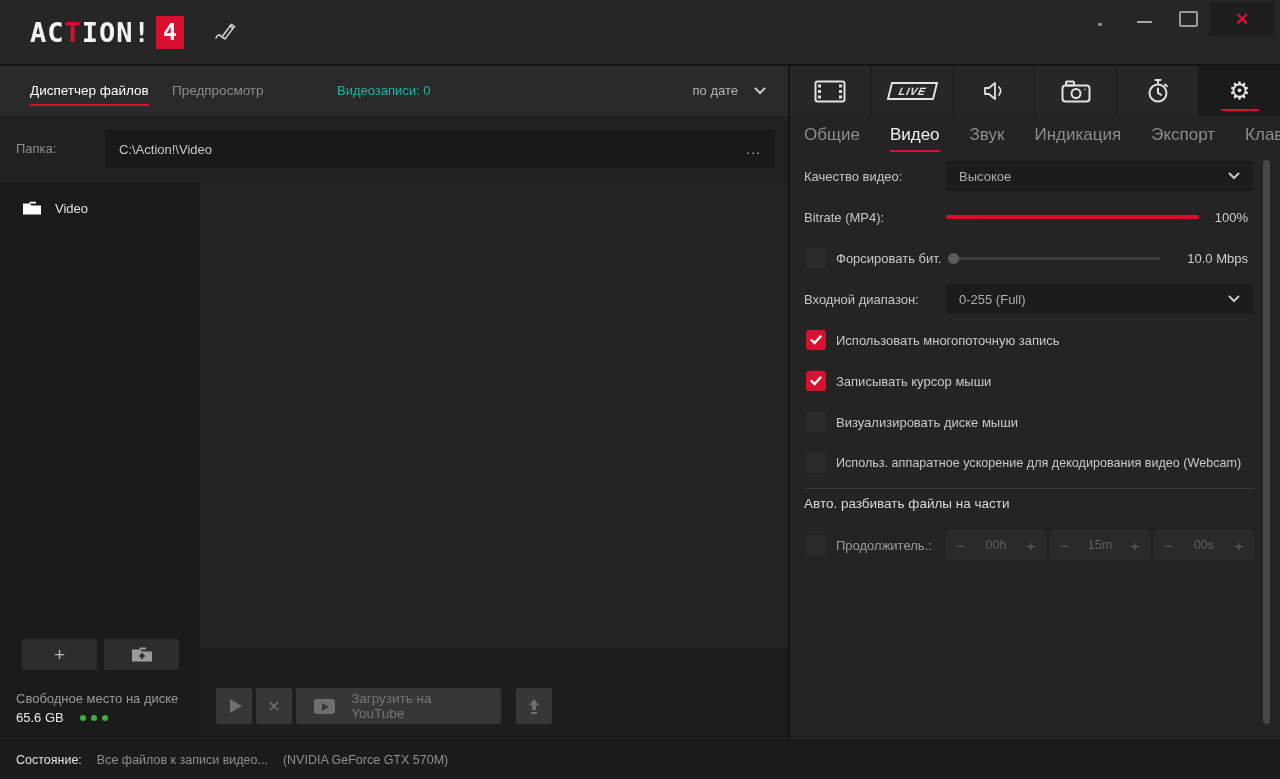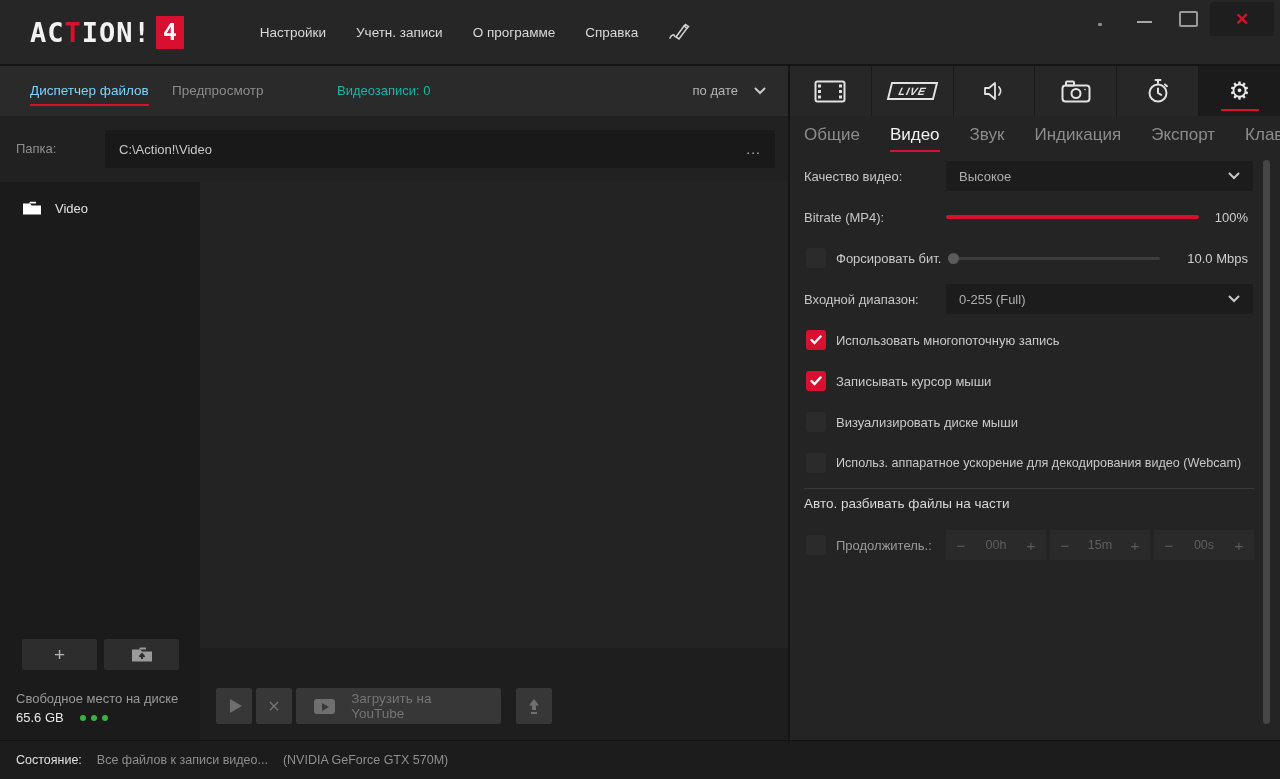--- a/index.html
+++ b/index.html
@@ -29,21 +29,21 @@
              align-items:center;justify-content:center;color:#d8102f;font-size:17px;font-weight:bold;}
 
   
   .left-panel{position:absolute;top:66px;left:0;width:788px;height:674px;background:#212121;}
   .right-panel{position:absolute;top:66px;left:790px;width:490px;height:674px;background:#242424;}
   .panel-gap{position:absolute;top:66px;left:788px;width:2px;height:674px;background:#141414;}
 
   
   .files-header{position:absolute;top:0;left:0;width:788px;height:50px;background:#2a2a2a;}
   .ftab{position:absolute;top:17px;font-size:13.5px;color:#8c8c8c;}
-  .ftab.active{color:#7dd3fc;}
+  .ftab.active{color:#ffffff;}
   .ftab-underline{position:absolute;left:0;bottom:-8px;height:2px;width:100%;background:#d8102f;}
   .fcount{position:absolute;top:17px;left:337px;color:#14b8a6;}
   .fsort{position:absolute;top:17px;right:22px;display:flex;align-items:center;gap:16px;color:#b5b5b5;}
 
   
   .folder-row{position:absolute;top:50px;left:0;width:788px;height:66px;background:#212121;}
   .folder-label{position:absolute;left:16px;top:25px;color:#8f8f8f;}
   .folder-input{position:absolute;left:105px;top:14px;width:670px;height:38px;background:#191919;
                 border-radius:2px;display:flex;align-items:center;padding:0 14px;box-sizing:border-box;
                 color:#c9c9c9;}
@@ -123,26 +123,20 @@
 </head>
 <body>
 
 <div id="app">
 
   <div class="titlebar">
     <div class="logo">
       <span class="logo-text"><span>AC</span><span class="logo-t">T</span><span>ION!</span></span>
       <span class="logo-badge">4</span>
     </div>
-    <div class="menu">
-      <span class="menu-item">Настройки</span>
-      <span class="menu-item">Учетн. записи</span>
-      <span class="menu-item">О программе</span>
-      <span class="menu-item">Справка</span>
-    </div>
     <span class="pen-wrap">
       <svg width="24" height="22" viewBox="0 0 24 22" fill="none" stroke="#cfcfcf" stroke-width="1.6" stroke-linecap="round">
         <path d="M2 17 c1.5-3.5 4-4 5-1.5"></path>
         <path d="M8 16 L16 5 L19 7.2 L11 18 Z" fill="none"></path>
         <path d="M16 5 L17.5 3.5 L20.5 5.7 L19 7.2"></path>
       </svg>
     </span>
     <div class="winctrl">
       <div class="ctl">
           <div class="ctl-dot"></div>

